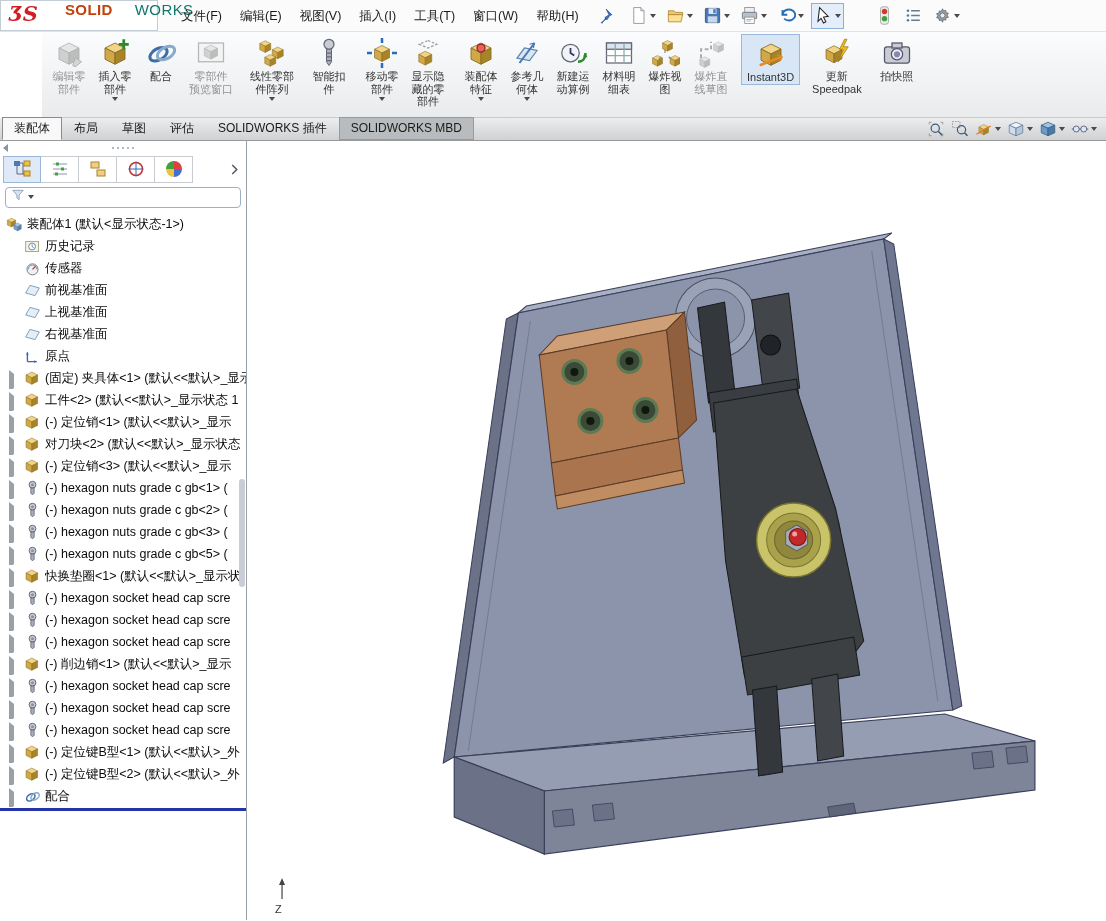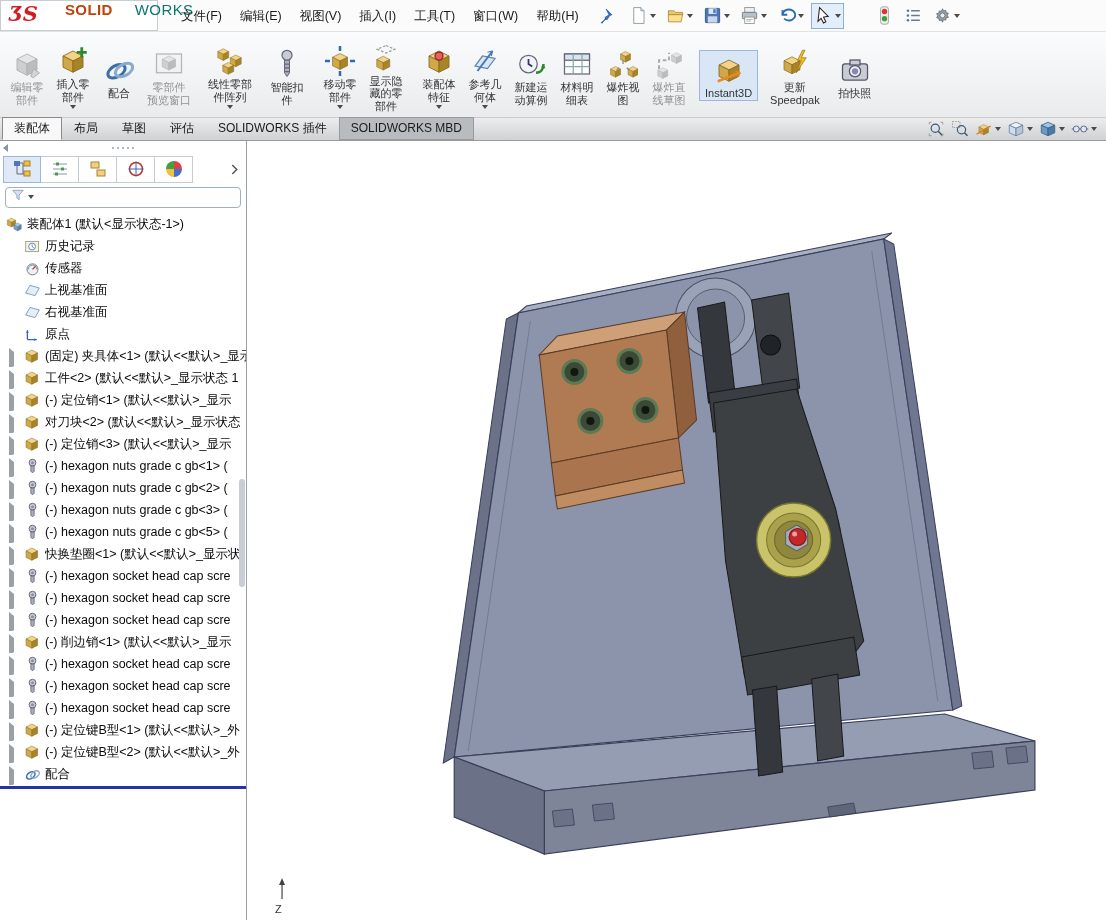--- a/index.html
+++ b/index.html
@@ -14,21 +14,21 @@
   .menus{display:flex;margin-left:14px;justify-content:flex-end;}
   .menu-item{padding:0 9px;font-size:12.5px;color:#1a1a1a;line-height:30px;cursor:default;}
   .pinbtn{width:24px;height:24px;margin:0 6px;display:flex;align-items:center;justify-content:center;}
   .pinbtn svg{width:17px;height:17px;}
   .qbtn{height:26px;display:flex;align-items:center;justify-content:center;margin:0 2px;padding:0 2px;border:1px solid transparent;}
   .qbtn svg{width:19px;height:19px;}
   .qbtn.pressed{border:1px solid #8ab0d8;background:#e4eefa;}
   .caret{width:0;height:0;border-left:3.5px solid transparent;border-right:3.5px solid transparent;border-top:4px solid #4a4a4a;display:inline-block;margin-left:2px;}
   .right-cluster{margin-left:24px;display:flex;align-items:center;}
   
-  .ribbon{height:86px;background:linear-gradient(#fbfcfd,#e9ebed);border-bottom:1px solid #c9c9c9;display:flex;align-items:center;padding:2px 2px 0 4px;overflow:hidden;}
+  .ribbon{height:86px;background:linear-gradient(#fbfcfd,#e9ebed);border-bottom:1px solid #c9c9c9;display:flex;align-items:flex-start;padding:2px 2px 0 4px;overflow:hidden;margin-left:42px;}
   .rbtn{display:flex;flex-direction:column;align-items:center;padding:4px 5px 0;min-width:46px;font-size:11px;color:#333;}
   .rbtn .ric{width:30px;height:30px;margin-bottom:2px;}
   .rbtn .ric svg{width:30px;height:30px;}
   .rbtn .rl{line-height:12.5px;text-align:center;white-space:nowrap;}
   .rbtn .caret{margin:2px 0 0 0;}
   .rbtn.disabled{filter:grayscale(1);opacity:.5;}
   .rbtn.active{background:#d8e6f6;border:1px solid #9ab8dc;}
   .rsep{width:1px;background:#c4c6c8;margin:4px 3px;}
   
   .cmtabs{height:23px;background:linear-gradient(#ededee,#cfd1d3);border-bottom:1px solid #9a9a9a;display:flex;align-items:flex-end;padding-left:2px;position:relative;}
@@ -574,20 +574,27 @@
               <path d="M10 11l4-4" stroke="#c03030" stroke-width="1.5"></path>
               <path d="M5 11a5 5 0 0 1 10 0" fill="none" stroke="#3a99aa"></path>
             </svg></span>
           <span class="tlabel">传感器</span>
         </div>
         <div class="trow">
           <span class="arrow-slot"></span>
           <span class="ticon"><svg viewBox="0 0 20 20">
               <polygon points="2,13 7,4 18,7 13,16" fill="#dce8f2" fill-opacity="0.75" stroke="#6a92b8"></polygon>
             </svg></span>
+          <span class="tlabel">前视基准面</span>
+        </div>
+        <div class="trow">
+          <span class="arrow-slot"></span>
+          <span class="ticon"><svg viewBox="0 0 20 20">
+              <polygon points="2,13 7,4 18,7 13,16" fill="#dce8f2" fill-opacity="0.75" stroke="#6a92b8"></polygon>
+            </svg></span>
           <span class="tlabel">上视基准面</span>
         </div>
         <div class="trow">
           <span class="arrow-slot"></span>
           <span class="ticon"><svg viewBox="0 0 20 20">
               <polygon points="2,13 7,4 18,7 13,16" fill="#dce8f2" fill-opacity="0.75" stroke="#6a92b8"></polygon>
             </svg></span>
           <span class="tlabel">右视基准面</span>
         </div>
         <div class="trow">

